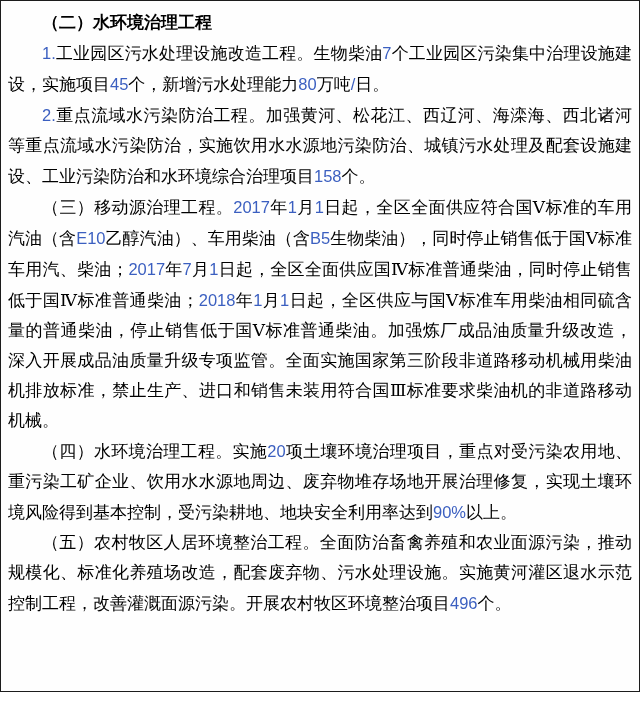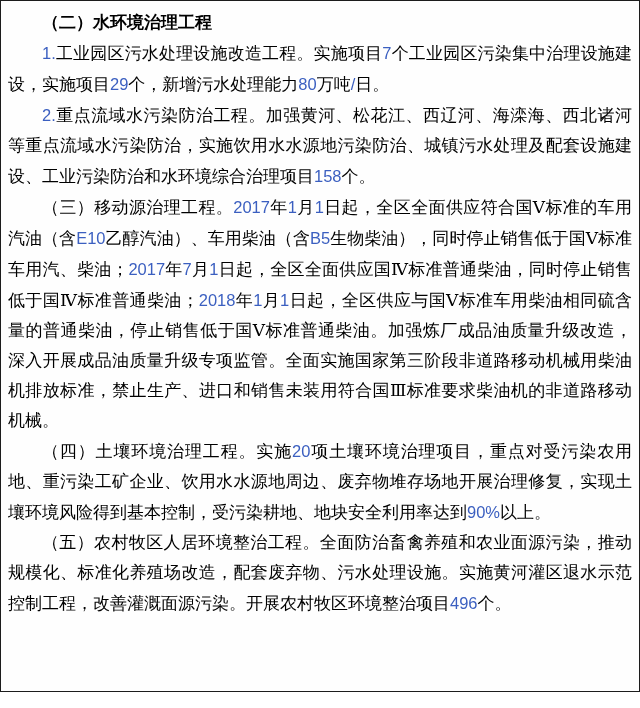--- a/index.html
+++ b/index.html
@@ -45,19 +45,19 @@
     font-family: "Liberation Sans", "DejaVu Sans", sans-serif;
     font-size: 16.5px;
   }
 </style>
 </head>
 <body>
 
 <div class="page">
   <h2 class="heading">（二）水环境治理工程</h2>
   <div>
-      <p class="para"><span class="num">1.</span><span>工业园区污水处理设施改造工程。实施项目</span><span class="num">7</span><span>个工业园区污染集中治理设施建设，实施项目</span><span class="num">29</span><span>个，新增污水处理能力</span><span class="num">80</span><span>万吨</span><span class="num">/</span><span>日。</span></p>
+      <p class="para"><span class="num">1.</span><span>工业园区污水处理设施改造工程。生物柴油</span><span class="num">7</span><span>个工业园区污染集中治理设施建设，实施项目</span><span class="num">45</span><span>个，新增污水处理能力</span><span class="num">80</span><span>万吨</span><span class="num">/</span><span>日。</span></p>
       <p class="para"><span class="num">2.</span><span>重点流域水污染防治工程。加强黄河、松花江、西辽河、海滦海、西北诸河等重点流域水污染防治，实施饮用水水源地污染防治、城镇污水处理及配套设施建设、工业污染防治和水环境综合治理项目</span><span class="num">158</span><span>个。</span></p>
       <p class="para"><span>（三）移动源治理工程。</span><span class="num">2017</span><span>年</span><span class="num">1</span><span>月</span><span class="num">1</span><span>日起，全区全面供应符合国Ⅴ标准的车用汽油（含</span><span class="num">E10</span><span>乙醇汽油）、车用柴油（含</span><span class="num">B5</span><span>生物柴油），同时停止销售低于国Ⅴ标准车用汽、柴油；</span><span class="num">2017</span><span>年</span><span class="num">7</span><span>月</span><span class="num">1</span><span>日起，全区全面供应国Ⅳ标准普通柴油，同时停止销售低于国Ⅳ标准普通柴油；</span><span class="num">2018</span><span>年</span><span class="num">1</span><span>月</span><span class="num">1</span><span>日起，全区供应与国Ⅴ标准车用柴油相同硫含量的普通柴油，停止销售低于国Ⅴ标准普通柴油。加强炼厂成品油质量升级改造，深入开展成品油质量升级专项监管。全面实施国家第三阶段非道路移动机械用柴油机排放标准，禁止生产、进口和销售未装用符合国Ⅲ标准要求柴油机的非道路移动机械。</span></p>
-      <p class="para"><span>（四）土壤环境治理工程。实施</span><span class="num">20</span><span>项土壤环境治理项目，重点对受污染农用地、重污染工矿企业、饮用水水源地周边、废弃物堆存场地开展治理修复，实现土壤环境风险得到基本控制，受污染耕地、地块安全利用率达到</span><span class="num">90%</span><span>以上。</span></p>
+      <p class="para"><span>（四）水环境治理工程。实施</span><span class="num">20</span><span>项土壤环境治理项目，重点对受污染农用地、重污染工矿企业、饮用水水源地周边、废弃物堆存场地开展治理修复，实现土壤环境风险得到基本控制，受污染耕地、地块安全利用率达到</span><span class="num">90%</span><span>以上。</span></p>
       <p class="para"><span>（五）农村牧区人居环境整治工程。全面防治畜禽养殖和农业面源污染，推动规模化、标准化养殖场改造，配套废弃物、污水处理设施。实施黄河灌区退水示范控制工程，改善灌溉面源污染。开展农村牧区环境整治项目</span><span class="num">496</span><span>个。</span></p>
     </div>
 </div>
 
 </body></html>

